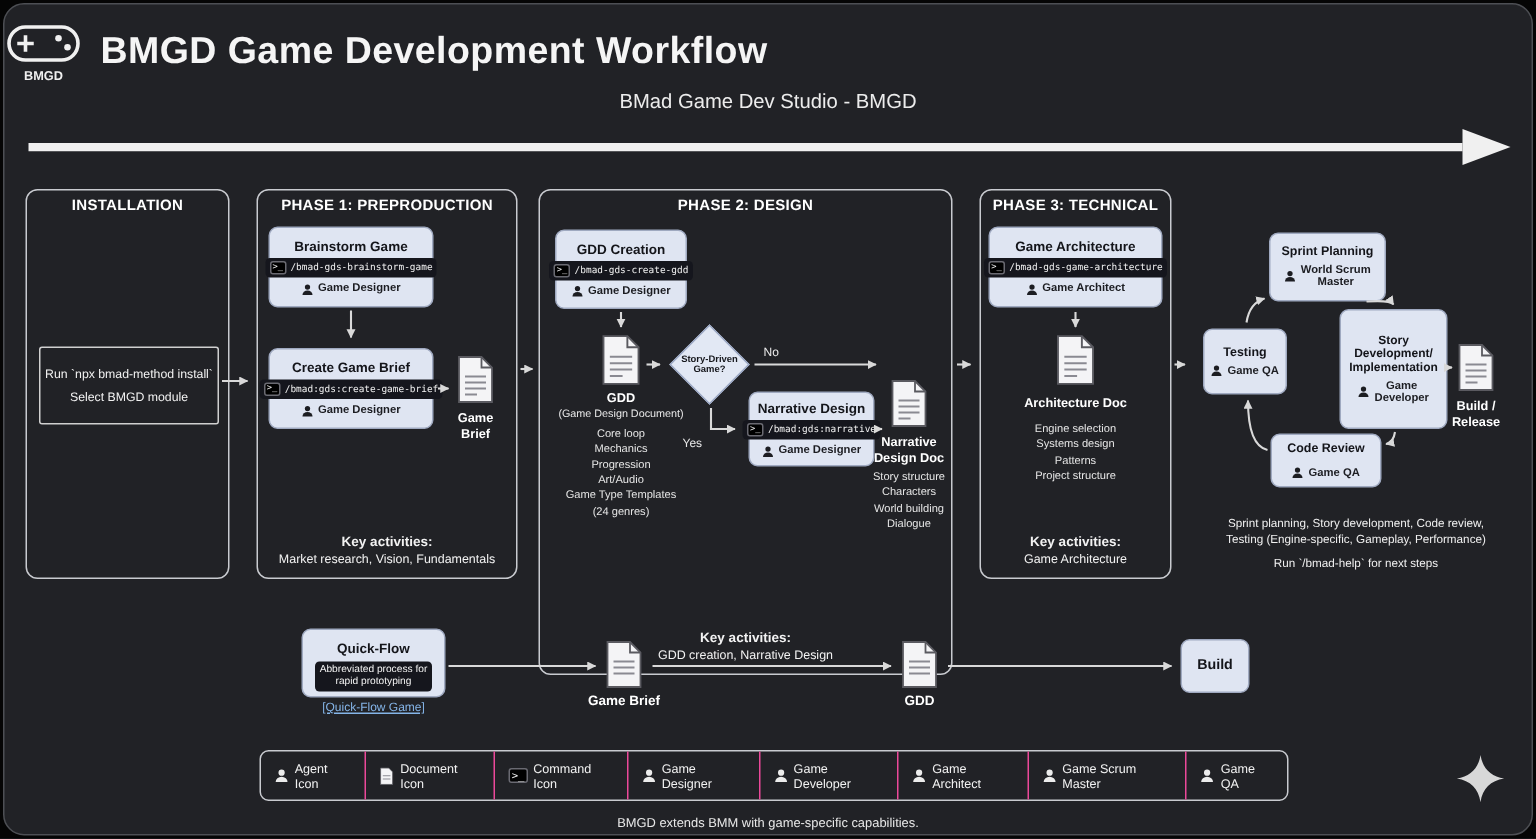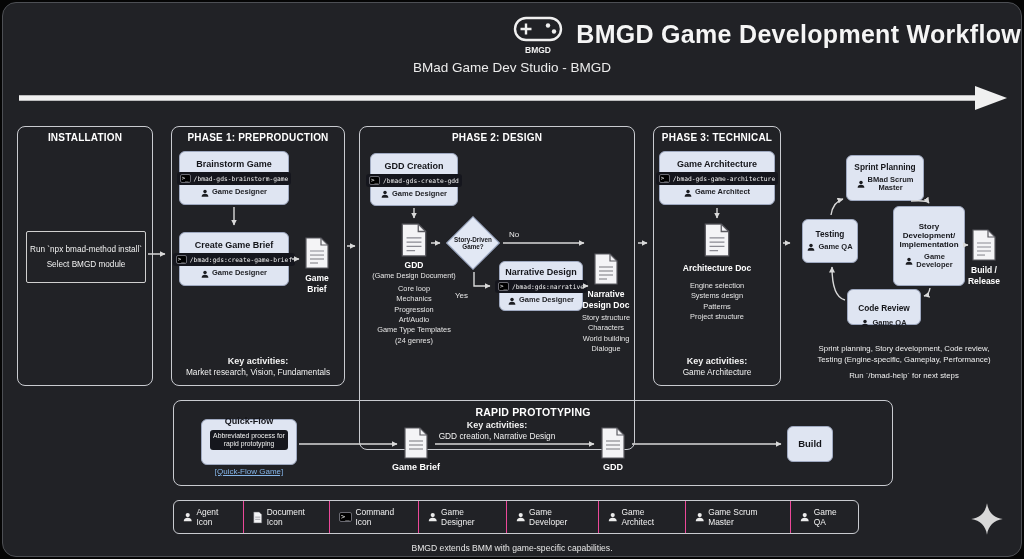--- a/index.html
+++ b/index.html
@@ -8,32 +8,32 @@
     background: #050505;
     font-family: "Liberation Sans", sans-serif;
   }
   .panel {
     position: absolute; inset: 2px; background: #212226;
     border: 1px solid #4d4f54; border-radius: 14px; overflow: hidden;
   }
   .abs { position: absolute; }
   .pre { white-space: pre-line; }
 
-  .header-row { position: absolute; left: 0; right: 0; top: 8px; display: flex; align-items: center; justify-content: flex-end; gap: 12px; }
+  .header-row { position: absolute; left: 0; right: 0; top: 8px; display: flex; align-items: center; justify-content: flex-start; gap: 12px; }
   .main-title { color: #f5f5f5; font-weight: bold; font-size: 25px; letter-spacing: .3px; }
   .subtitle { position: absolute; left: 0; right: 0; top: 57px; text-align: center; color: #ececec; font-size: 13.5px; }
 
   .phase { position: absolute; border: 1.5px solid #c9cbd0; border-radius: 8px; }
   .phase-title { position: absolute; top: 5px; left: 2px; right: 2px; text-align: center; color: #ffffff; font-weight: bold; font-size: 10px; letter-spacing: .2px; }
   .keys { position: absolute; bottom: 7px; left: 4px; right: 4px; text-align: center; color: #f2f2f2; font-size: 8.3px; line-height: 1.35; }
   .keys b { display: block; font-size: 9px; }
 
   .node { position: absolute; background: #dfe5f2; border: 1px solid #9fa9c0; border-radius: 6px;
           display: flex; flex-direction: column; align-items: center; justify-content: center;
-          gap: 3px; padding: 14px 4px; text-align: center; }
+          gap: 3px; padding: 3px 4px; text-align: center; }
   .node-title { font-weight: bold; font-size: 9px; color: #14151a; line-height: 1.15; }
   .chip { background: #15161d; color: #f2f2f2; border-radius: 3px; font-family: "DejaVu Sans Mono", monospace;
           font-size: 6.3px; padding: 2px 3px; display: flex; align-items: center; gap: 3px; white-space: nowrap; line-height: 1.2; }
   .cicon { font-size: 5.8px; border: 1px solid #6a6a72; border-radius: 2px; padding: 0 1px; background: #000; }
   .agent { display: flex; align-items: center; gap: 3px; font-size: 7.5px; font-weight: bold; color: #1c1d22; line-height: 1.15; }
 
   .doclabel { position: absolute; color: #ffffff; font-weight: bold; font-size: 8.5px; text-align: center; line-height: 1.25; }
   .docsub   { position: absolute; color: #e9e9e9; font-size: 7.2px; text-align: center; }
   .docitems { position: absolute; color: #e6e6e6; font-size: 7.4px; text-align: center; line-height: 1.4; }
 
@@ -243,21 +243,21 @@
 Patterns
 Project structure</div>
 
   <div class="node" style="left:843px;top:152px;width:78px;height:46px;">
     <div class="node-title" style="font-size:8.3px;">Sprint Planning</div>
     <div class="agent">
       <svg width="8" height="8" viewBox="0 0 10 10">
           <circle cx="5" cy="3" r="2.2" fill="#1c1d22"></circle>
           <path d="M0.8 9.6 a4.2 3.8 0 0 1 8.4 0 z" fill="#1c1d22"></path>
         </svg>
-      <span class="pre">BMad Scrum
+      <span class="pre">World Scrum
 Master</span>
     </div>
   </div>
 
   <div class="node" style="left:799px;top:216px;width:56px;height:44px;">
     <div class="node-title" style="font-size:8.3px;">Testing</div>
     <div class="agent">
       <svg width="8" height="8" viewBox="0 0 10 10">
           <circle cx="5" cy="3" r="2.2" fill="#1c1d22"></circle>
           <path d="M0.8 9.6 a4.2 3.8 0 0 1 8.4 0 z" fill="#1c1d22"></path>
@@ -301,23 +301,20 @@
   </svg>
   <div class="doclabel pre" style="left:938px;top:262px;width:86px;">Build /
 Release</div>
 
   <div class="abs" style="left:796px;top:340px;width:210px;text-align:center;color:#f0f0f0;font-size:7.8px;line-height:1.45;">
     <span style="display:block;">Sprint planning, Story development, Code review,</span>
     <span style="display:block;">Testing (Engine-specific, Gameplay, Performance)</span>
     <span style="display:block;margin-top:4px;">Run `/bmad-help` for next steps</span>
   </div>
 
-  <div class="phase" style="left:170px;top:397px;width:720px;height:86px;">
-    <div class="phase-title" style="font-size:10.5px;">RAPID PROTOTYPING</div>
-  </div>
 
   <div class="node" style="left:198px;top:416px;width:96px;height:46px;justify-content:flex-end;">
     <div class="node-title">Quick-Flow</div>
     <div class="chip pre" style="font-family:'Liberation Sans',sans-serif;font-size:6.8px;text-align:center;white-space:pre-line;display:block;">Abbreviated process for
 rapid prototyping</div>
   </div>
   <div class="abs link" style="left:190px;top:464px;width:112px;">[Quick-Flow Game]</div>
 
   <svg class="abs" style="left:400px;top:424px;" width="26" height="32" viewBox="0 0 26 32">
     <path d="M2 1 h15 l7 7 v23 h-22 z" fill="#f4f4f6" stroke="#5a5a60" stroke-width="1.2"></path>

